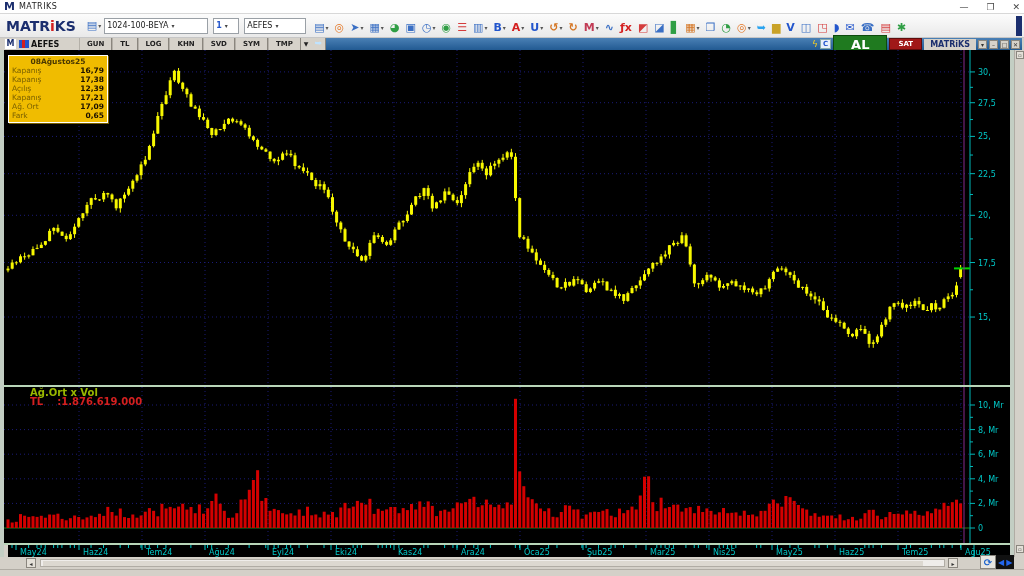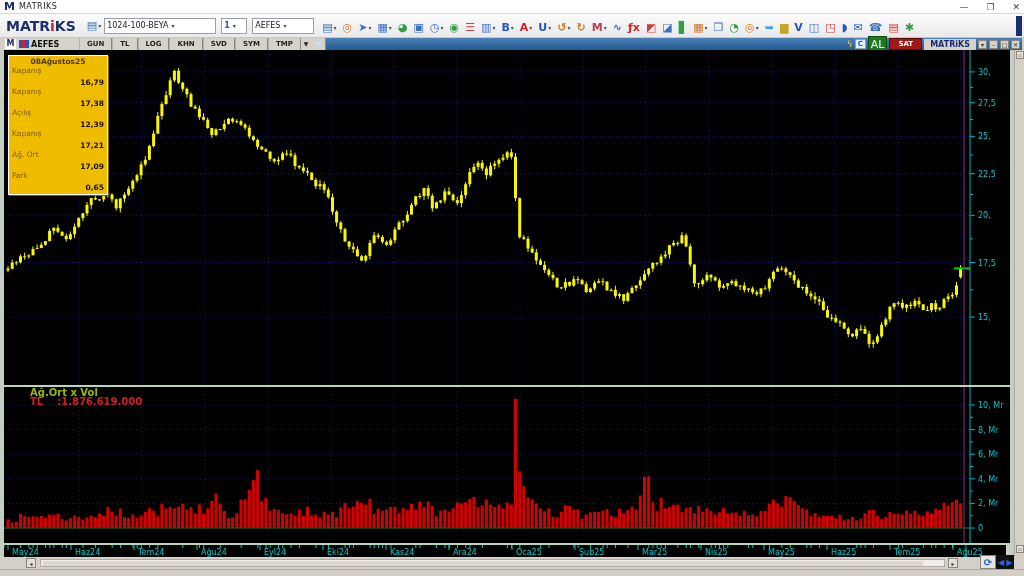--- a/index.html
+++ b/index.html
@@ -42,48 +42,48 @@
                        background:linear-gradient(90deg,#2255cc 30%,#d42020 30%,#d42020 60%,#2255cc 60%); }
   #chead-left .sym { font-size:8px; font-weight:bold; color:#111; width:48px; }
   .hbtn { font-size:7px; font-weight:bold; color:#222; padding:0 7px; height:12px; line-height:12px;
           border-left:1px solid #b4b0a8; border-right:1px solid #8a867e; background:#d6d2ca; }
   .hcaret { font-size:6px; color:#222; padding:0 3px; background:#d6d2ca; height:12px; line-height:12px; }
   .htw { font-size:9px; color:#bfe3ff; padding:0 3px; background:#d6d2ca; height:12px; line-height:11px; }
   #chead-right { position:absolute; right:2px; top:0; height:12px; display:flex; align-items:center; gap:2px; }
   #chead-right .bolt { color:#ffd21a; font-size:9px; }
   #chead-right .cbadge { background:#e8f0fa; color:#2255cc; border:1px solid #8aa;
                          font-size:7px; font-weight:bold; line-height:8px; padding:0 2px; }
-  .albtn { background:#1f7a1f; color:#fff; font-size:11px; font-weight:normal; padding:1px 2px; border:1px solid #0c4a0c; }
+  .albtn { background:#1f7a1f; color:#fff; font-size:13px; font-weight:bold; padding:1px 17px; border:1px solid #0c4a0c; }
   .satbtn { background:#a01818; color:#fff; font-size:7px; font-weight:bold; padding:1px 8px; border:1px solid #5e0c0c; }
   #chead-right .brand2 { background:#d6d2ca; color:#1b2e6e; font-weight:bold; font-size:8px; padding:1px 6px; }
   #chead-right .tiny { width:9px; height:9px; background:#d6d2ca; border:1px solid #8a867e;
                        font-size:6px; line-height:8px; text-align:center; color:#333; }
 
   .paneframe { position:absolute; background:#000; }
   #pricepane { left:4px; top:12px; width:1006px; height:335px; }
   #divider1 { position:absolute; left:4px; top:347px; width:1006px; height:2px; background:#b9d6b9; }
   #volpane  { left:4px; top:349px; width:1006px; height:156px; }
   #divider2 { position:absolute; left:4px; top:505px; width:1006px; height:2px; background:#b9d6b9; }
-  #timeaxis { left:0; top:507px; width:1006px; height:12px; }
+  #timeaxis { left:8px; top:507px; width:1006px; height:12px; }
   #leftframe { position:absolute; left:0; top:12px; width:4px; height:507px; background:#c3cec3; }
   #rightframe { position:absolute; left:1010px; top:12px; width:4px; height:507px; background:#c3cec3; }
 
   
   #vscroll { position:absolute; left:1014px; top:12px; width:10px; height:507px; background:#d4d0c8;
              border-left:1px solid #b0aca4; }
   #vscroll .sbtn { position:absolute; left:1px; width:8px; height:8px; background:#e4e0d8;
                    border:1px solid #8a867e; font-size:5px; text-align:center; line-height:7px; color:#333; }
 
   
   #tooltip { position:absolute; left:4px; top:5px; width:100px; background:#f0bc00;
              border:1px solid #fff; box-shadow:1px 1px 0 #7a6000; padding:1px 3px 2px 3px; z-index:5; }
   #tooltip .tt-title { text-align:center; font-size:7.5px; font-weight:bold; color:#4a3800; }
   #tooltip .tt-row { display:flex; justify-content:space-between; font-size:7.5px; line-height:9px; }
   #tooltip .tt-row .lab { color:#7a6000; }
-  #tooltip .tt-row .val { color:#1a1000; font-weight:bold;margin-top:12px; }
+  #tooltip .tt-row .val { color:#1a1000; font-weight:bold; }
 
   
   #volhead { position:absolute; left:26px; top:1px; z-index:4; font-size:10px; line-height:9px; }
   #volhead .t1 { color:#9ab800; font-weight:bold; }
   #volhead .t2 .tl { color:#d42020; font-weight:bold; margin-right:14px; }
   #volhead .t2 .tv { color:#d42020; font-weight:bold; }
 
   
   #hscroll { position:absolute; left:4px; top:519px; width:1006px; height:12px; background:#d4d0c8; }
   #hscroll .harrow { position:absolute; top:1px; width:10px; height:10px; background:#e4e0d8;
@@ -112,21 +112,21 @@
     <div class="wctrls">
       <span>—</span>
       <span>❐</span>
       <span>✕</span>
     </div>
   </div>
 
   <div id="toolbar">
     <span id="brand"><span>MATR</span><span class="reddot">i</span><span>KS</span></span>
     <span class="tbicon" style="color:#3a6fc4">▤<span class="dd">▾</span></span>
-    <span class="combo" style="width:112px">
+    <span class="combo" style="width:104px">
       <span class="val">1024-100-BEYA</span>
       <span class="caret">▾</span>
     </span>
     <span class="combo" style="width:26px;color:#2255cc;font-weight:bold">
       <span class="val">1</span>
       <span class="caret">▾</span>
     </span>
     <span class="combo" style="width:62px">
       <span class="val">AEFES</span>
       <span class="caret">▾</span>

